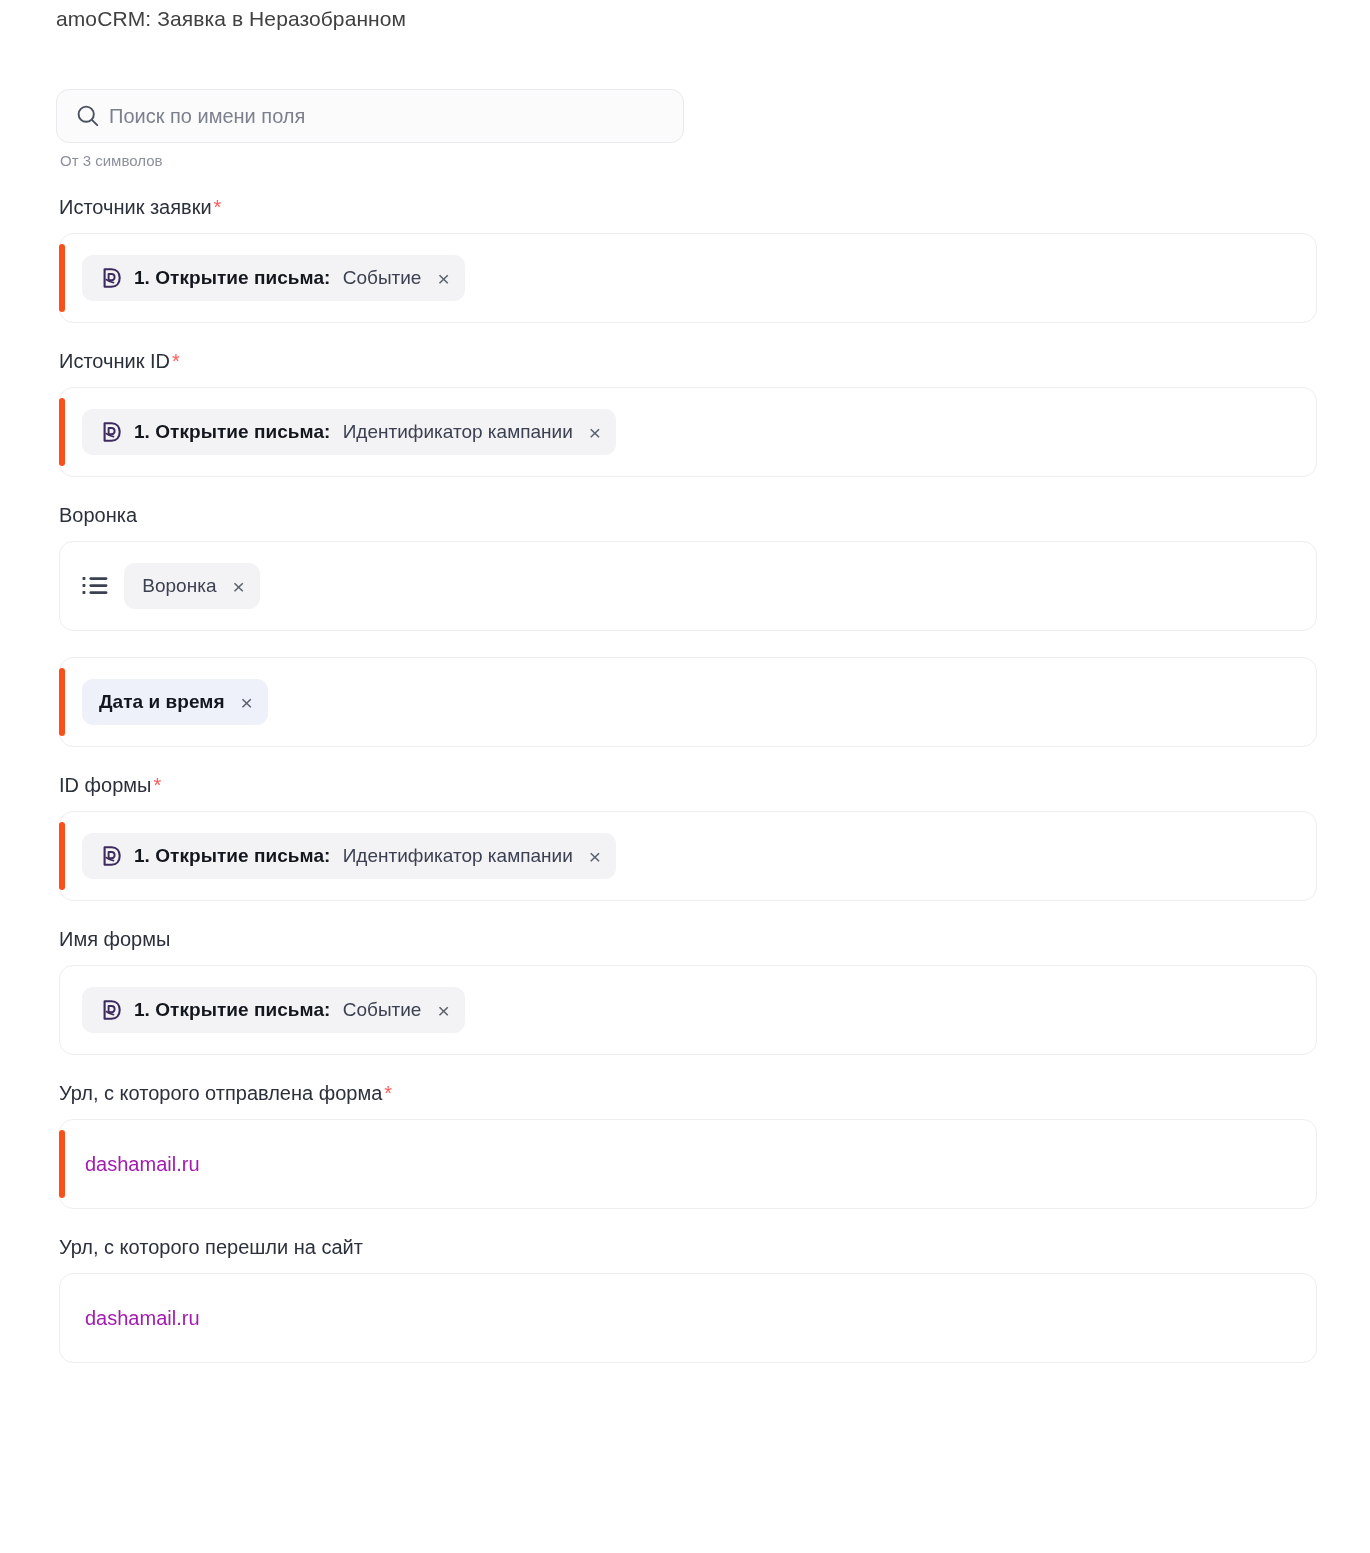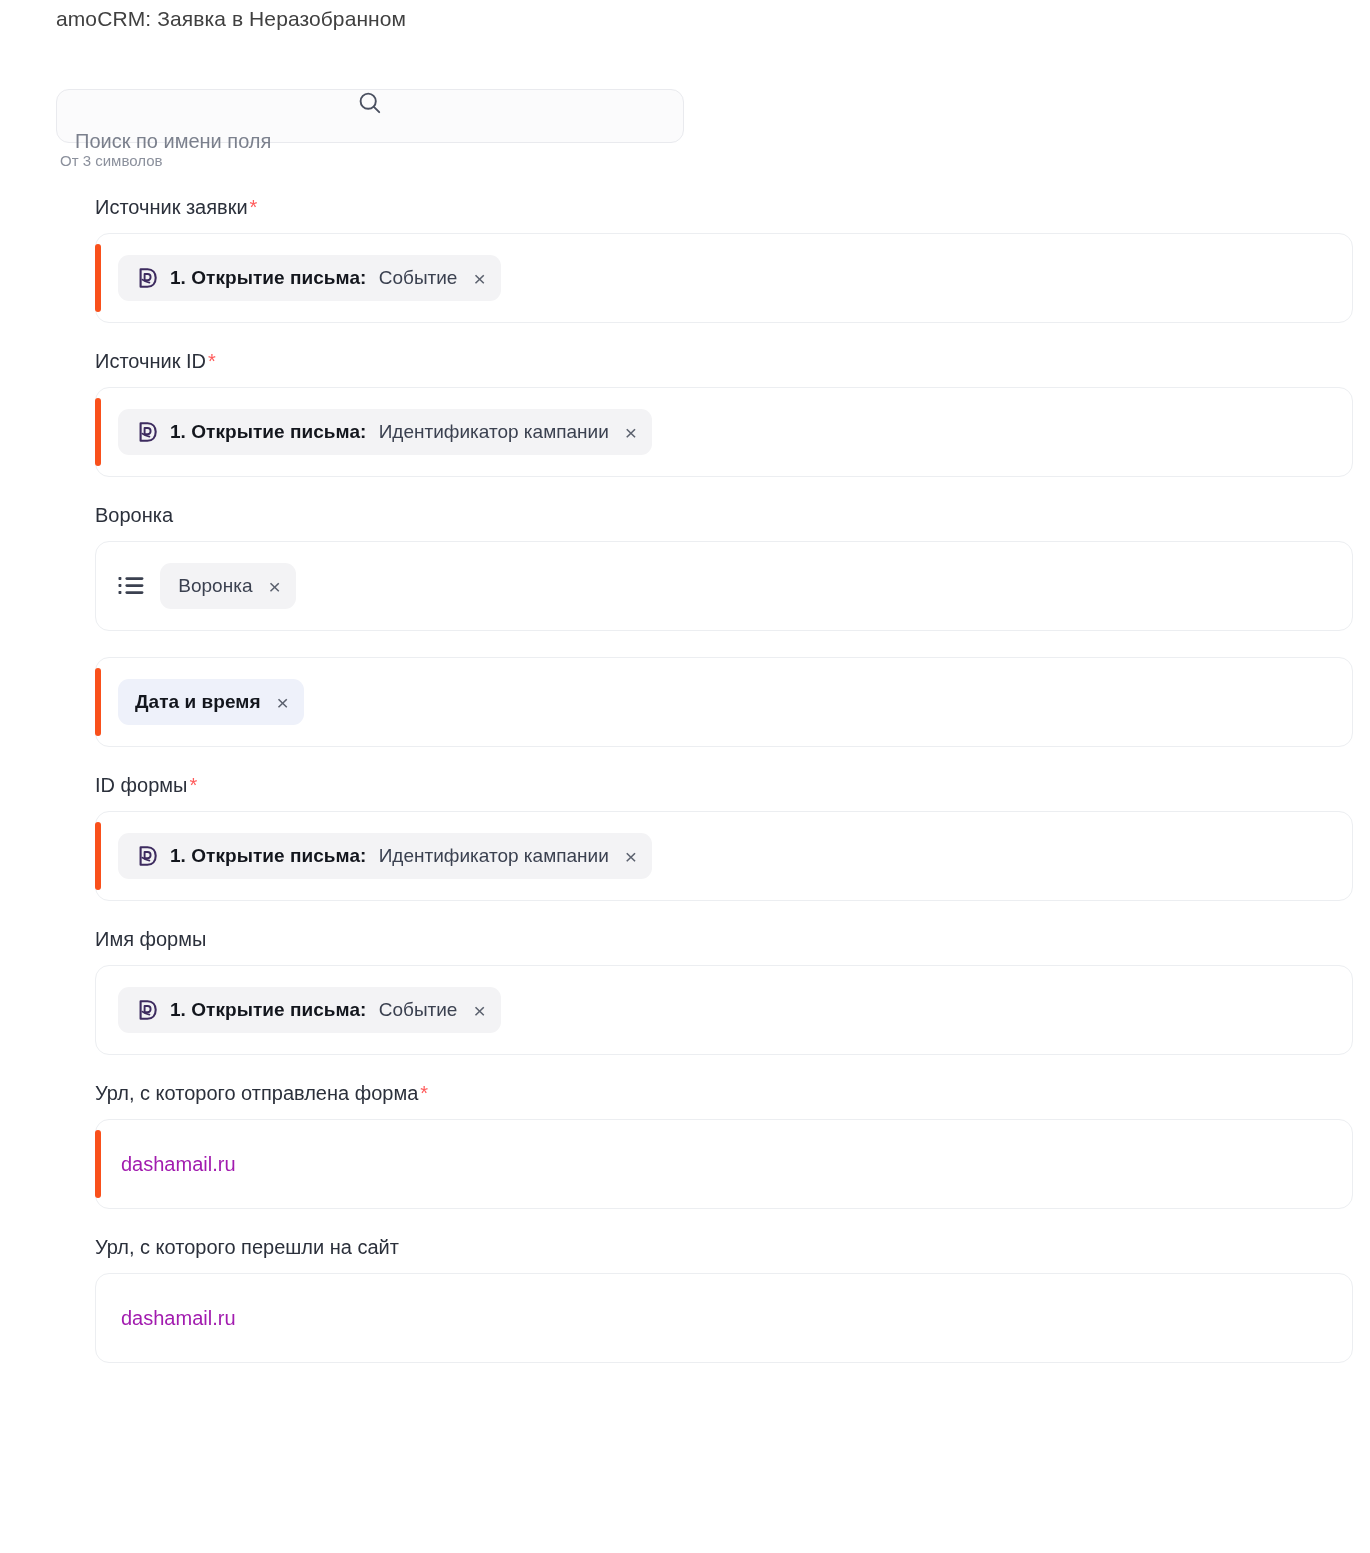--- a/index.html
+++ b/index.html
@@ -40,22 +40,21 @@
   .search-box {
     width: 628px;
     height: 54px;
     box-sizing: border-box;
     border: 1px solid #e9eaee;
     border-radius: 13px;
     background: #fbfbfc;
     display: flex;
     align-items: center;
     padding: 0 18px;
-    gap: 14px;
-    flex-direction: column;
+    gap: 8px;
   }
   .search-box .magnifier {
     flex: 0 0 auto;
     display: block;
     line-height: 0;
   }
   .search-input {
     border: 0;
     outline: none;
     background: transparent;
@@ -69,21 +68,21 @@
   .search-hint {
     font-size: 15px;
     color: #8b909c;
     margin-top: 9px;
     padding-left: 4px;
   }
 
   
   .fields { margin-top: 26px; }
 
-  .field-group { padding: 0 0 0 59px; margin-bottom: 26px; margin-left: 36px; }
+  .field-group { padding: 0 0 0 59px; margin-bottom: 26px; }
 
   .field-label {
     font-size: 20px;
     line-height: 24px;
     color: #2b303b;
     font-weight: 400;
     margin-bottom: 14px;
   }
   .req-star {
     color: #ff5b5b;

